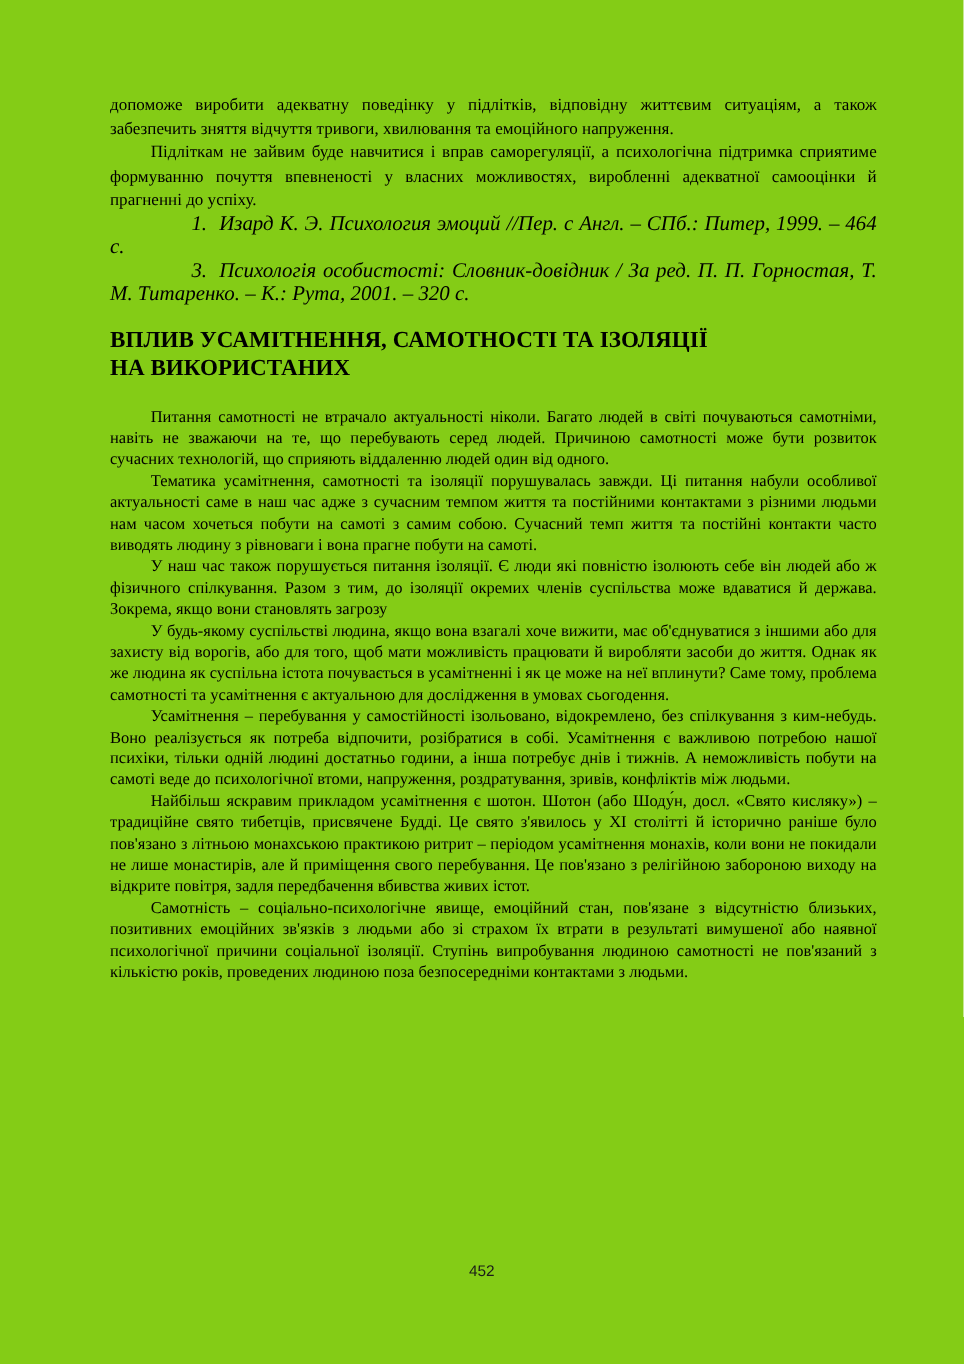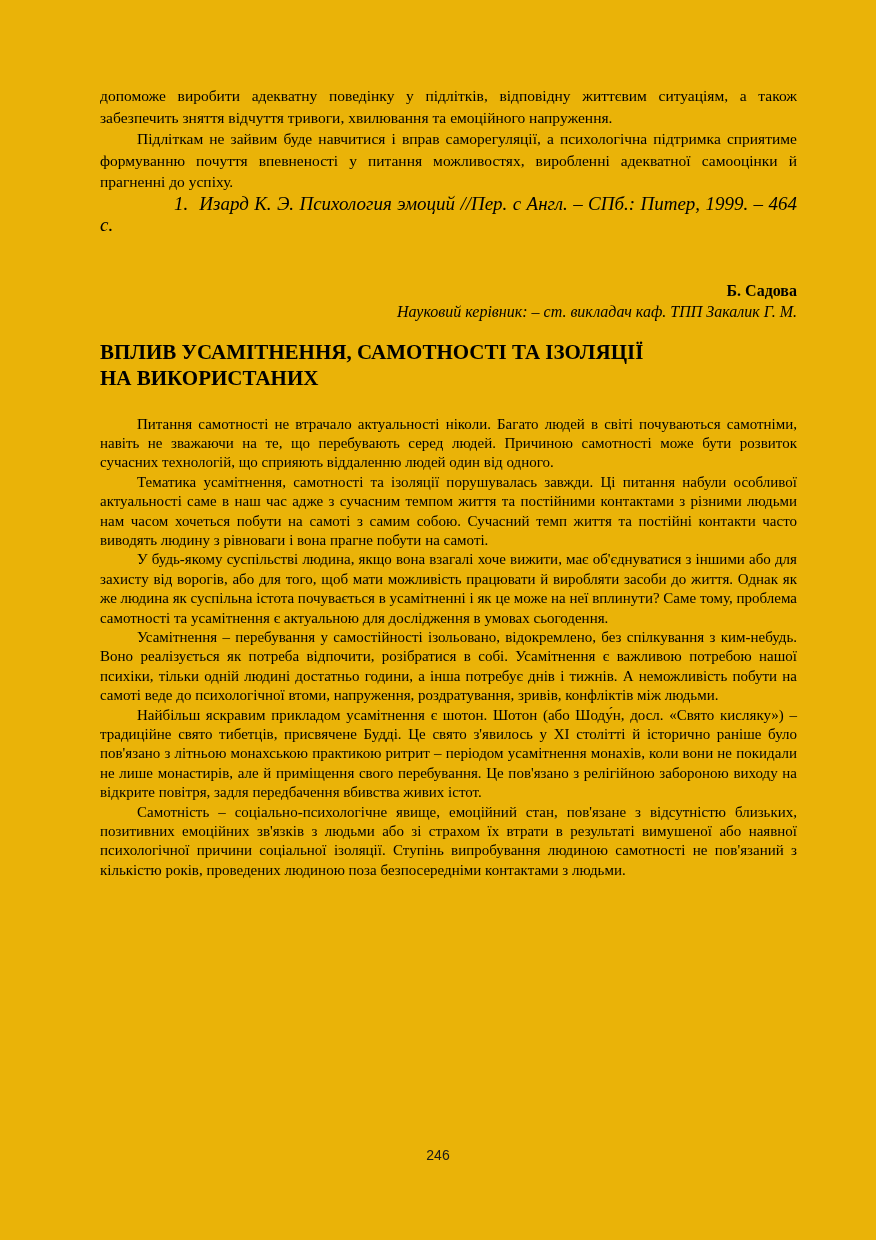--- a/index.html
+++ b/index.html
@@ -4,21 +4,21 @@
 <style>
   html, body {
     margin: 0;
     padding: 0;
     background: #ffffff;
   }
   .page {
     position: relative;
     width: 876px;
     height: 1240px;
-    background: #eab308;
+    background: #84cc16;
     color: #000000;
     font-family: "Liberation Serif", serif;
     overflow: hidden;
   }
   .content {
     position: absolute;
     left: 100px;
     top: 85px;
     width: 697px;
   }
@@ -84,40 +84,38 @@
   }
 </style>
 </head>
 <body>
 
 <div class="page">
   <div class="content">
 
     <div class="intro">
         <p>допоможе виробити адекватну поведінку у підлітків, відповідну життєвим ситуаціям, а також забезпечить зняття відчуття тривоги, хвилювання та емоційного напруження.</p>
-        <p class="indent">Підліткам не зайвим буде навчитися і вправ саморегуляції, а психологічна підтримка сприятиме формуванню почуття впевненості у питання можливостях, виробленні адекватної самооцінки й прагненні до успіху.</p>
+        <p class="indent">Підліткам не зайвим буде навчитися і вправ саморегуляції, а психологічна підтримка сприятиме формуванню почуття впевненості у власних можливостях, виробленні адекватної самооцінки й прагненні до успіху.</p>
       </div>
 
 
     <div class="refs">
         <p><span class="ref-num">1.</span>Изард К. Э. Психология эмоций //Пер. с Англ. – СПб.: Питер, 1999. – 464 с.</p>
+        <p><span class="ref-num">3.</span>Психологія особистості: Словник-довідник / За ред. П. П. Горностая, Т. М. Титаренко. – К.: Рута, 2001. – 320 с.</p>
       </div>
 
-    <div class="byline">
-      <p class="author">Б. Садова</p>
-      <p class="supervisor">Науковий керівник: – ст. викладач каф. ТПП Закалик Г. М.</p>
-    </div>
 
     <h1 class="article-title"><span>ВПЛИВ УСАМІТНЕННЯ, САМОТНОСТІ ТА ІЗОЛЯЦІЇ</span><br><span>НА ВИКОРИСТАНИХ</span></h1>
 
     <div class="article">
         <p class="indent"><span>Питання самотності не втрачало актуальності ніколи. Багато людей в світі почуваються самотніми, навіть не зважаючи на те, що перебувають серед людей. Причиною самотності може бути розвиток сучасних технологій, що сприяють віддаленню людей один від одного.</span></p>
         <p class="indent"><span>Тематика усамітнення, самотності та ізоляції порушувалась завжди. Ці питання набули особливої актуальності саме в наш час адже з сучасним темпом життя та постійними контактами з різними людьми нам часом хочеться побути на самоті з самим собою. Сучасний темп життя та постійні контакти часто виводять людину з рівноваги і вона прагне побути на самоті.</span></p>
+        <p class="indent"><span>У наш час також порушується питання ізоляції. Є люди які повністю ізолюють себе він людей або ж фізичного спілкування. Разом з тим, до ізоляції окремих членів суспільства може вдаватися й держава. Зокрема, якщо вони становлять загрозу</span></p>
         <p class="indent"><b>У будь-якому суспільстві людина, якщо вона взагалі хоче вижити, має об'єднуватися з іншими або для захисту від ворогів, або для того, щоб мати можливість працювати й виробляти засоби до життя. Однак як же людина як суспільна істота почувається в усамітненні і як це може на неї вплинути?</b><span> Саме тому, проблема самотності та усамітнення є актуальною для дослідження в умовах сьогодення.</span></p>
         <p class="indent"><span>Усамітнення – перебування у самостійності ізольовано, відокремлено, без спілкування з ким-небудь. Воно реалізується як потреба відпочити, розібратися в собі. </span><b>Усамітнення є важливою потребою нашої психіки, тільки одній людині достатньо години, а інша потребує днів і тижнів. А неможливість побути на самоті веде до психологічної втоми, напруження, роздратування, зривів, конфліктів між людьми.</b></p>
         <p class="indent"><span>Найбільш яскравим прикладом усамітнення є шотон. Шотон (або Шоду́н, досл. «Свято кисляку») – традиційне свято тибетців, присвячене Будді. Це свято з'явилось у XI столітті й історично раніше було пов'язано з літньою монахською практикою ритрит – періодом усамітнення монахів, коли вони не покидали не лише монастирів, але й приміщення свого перебування. Це пов'язано з релігійною забороною виходу на відкрите повітря, задля передбачення вбивства живих істот.</span></p>
         <p class="indent"><span>Самотність – соціально-психологічне явище, емоційний стан, пов'язане з відсутністю близьких, позитивних емоційних зв'язків з людьми або зі страхом їх втрати в результаті вимушеної або наявної психологічної причини соціальної ізоляції. Ступінь випробування людиною самотності не пов'язаний з кількістю років, проведених людиною поза безпосередніми контактами з людьми.</span></p>
       </div>
 
   </div>
 
-  <div class="page-number">246</div>
+  <div class="page-number">452</div>
 </div>
 
 </body></html>

